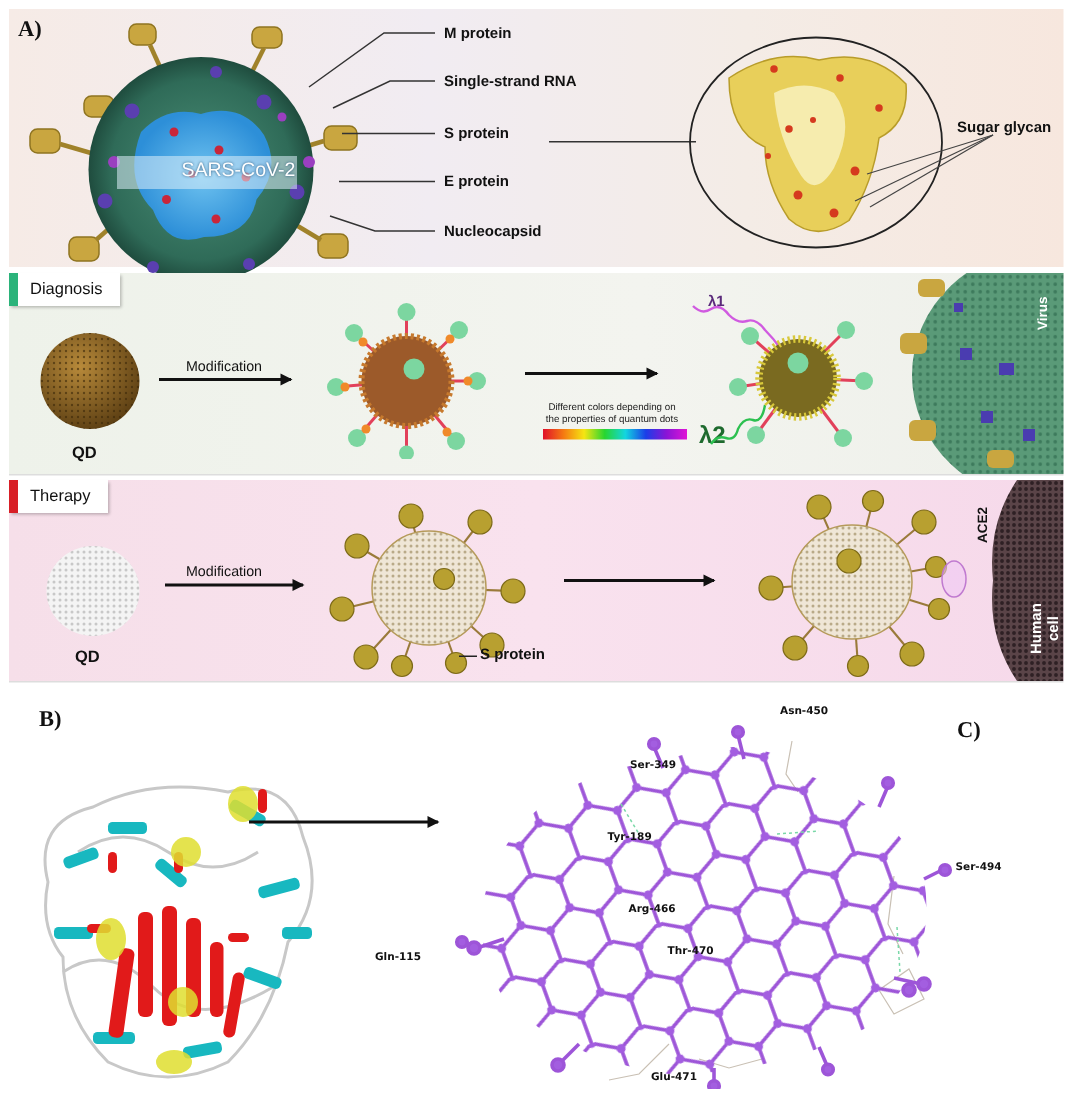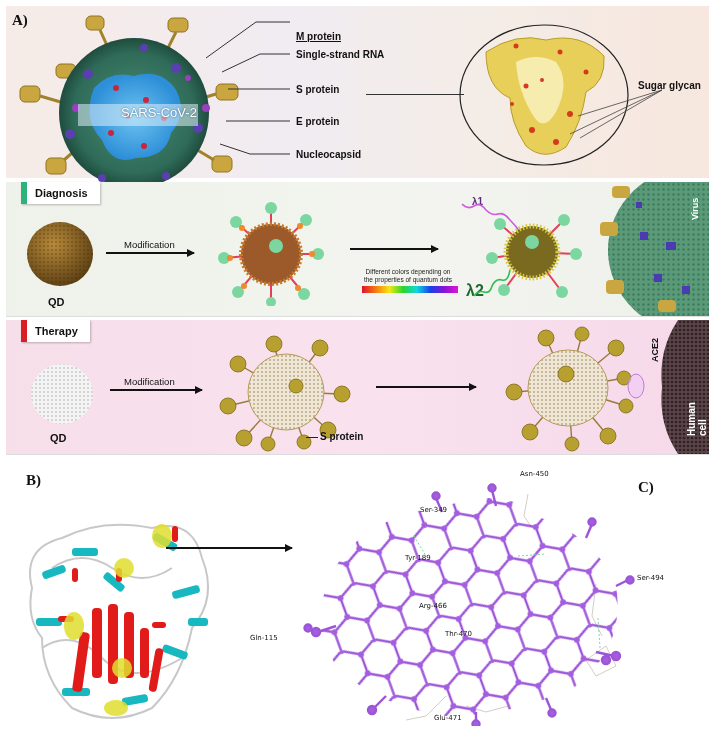--- a/index.html
+++ b/index.html
@@ -1,27 +1,27 @@
 <!DOCTYPE html>
 <html><head>
 <meta charset="utf-8">
 <style>
   html,body{margin:0;padding:0;background:#ffffff;}
   body{width:715px;height:736px;position:relative;overflow:hidden;font-family:"Liberation Sans",sans-serif;}
   .abs{position:absolute;}
   .panel-letter{font-family:"Liberation Serif",serif;font-weight:bold;font-size:15px;color:#111;}
   .lbl{font-weight:bold;font-size:10px;color:#111;white-space:nowrap;}
   .tiny{font-size:6.5px;color:#222;text-align:center;line-height:8px;}
-  .res{font-family:"DejaVu Sans",sans-serif;font-weight:normal;font-size:7px;color:#111;white-space:nowrap;}
+  .res{font-family:"DejaVu Sans",sans-serif;font-weight:bold;font-size:7px;color:#111;white-space:nowrap;}
   
   #panel-a-top{left:6px;top:6px;width:703px;height:172px;background:linear-gradient(90deg,#f6ebe6 0%,#f1ecf2 40%,#f4ece6 70%,#f7e7de 100%);}
   
   #diag{left:6px;top:182px;width:703px;height:134px;background:linear-gradient(90deg,#eef2ea,#f3f4ef 60%,#eef0ea);border-bottom:1px solid #ddd;}
-  #ther{left:6px;top:320px;width:703px;height:134px;background:linear-gradient(90deg,#f6dfe9,#f9e2ee 50%,#f6d9ea);border-bottom:1px solid #ddd;}
-  .tag{position:absolute;left:0;top:0;height:22px;background:#fff;box-shadow:1px 1px 2px rgba(0,0,0,.25);padding:0 12px 0 14px;display:flex;align-items:center;font-weight:bold;font-size:11px;color:#111;margin-left:15px;}
+  #ther{left:6px;top:320px;width:703px;height:134px;background:linear-gradient(90deg,#f6dfe9,#f9e2ee 50%,#f6d9ea);border-bottom:1px solid #ddd;text-align:center;}
+  .tag{position:absolute;left:0;top:0;height:22px;background:#fff;box-shadow:1px 1px 2px rgba(0,0,0,.25);padding:0 12px 0 14px;display:flex;align-items:center;font-weight:normal;font-size:11px;color:#111;}
   .tag .bar{position:absolute;left:0;top:0;width:6px;height:22px;}
   .arrow-line{position:absolute;height:1.5px;background:#111;}
   .arrow-line:after{content:"";position:absolute;right:-1px;top:-3.5px;border-left:8px solid #111;border-top:4px solid transparent;border-bottom:4px solid transparent;}
 </style>
 </head>
 <body>
 
 <div id="panel-a-top" class="abs">
   <div class="abs panel-letter" style="left:6px;top:6px;">A)</div>
 
@@ -90,21 +90,21 @@
 
   <svg class="abs" style="left:180px;top:0;" width="120" height="172">
     <g stroke="#333" stroke-width="1" fill="none">
       <polyline points="20,52 70,16 104,16"></polyline>
       <polyline points="36,66 74,48 104,48"></polyline>
       <line x1="42" y1="83" x2="104" y2="83"></line>
       <line x1="40" y1="115" x2="104" y2="115"></line>
       <polyline points="34,138 64,148 104,148"></polyline>
     </g>
   </svg>
-  <div class="abs lbl" style="left:290px;top:25px;text-decoration:underline;">M protein</div>
+  <div class="abs lbl" style="left:290px;top:11px;">M protein</div>
   <div class="abs lbl" style="left:290px;top:43px;">Single-strand RNA</div>
   <div class="abs lbl" style="left:290px;top:78px;">S protein</div>
   <div class="abs lbl" style="left:290px;top:110px;">E protein</div>
   <div class="abs lbl" style="left:290px;top:143px;">Nucleocapsid</div>
 
   <div class="abs" style="left:360px;top:88px;width:98px;height:1px;background:#333;"></div>
 
   <svg class="abs" style="left:450px;top:16px;" width="180" height="146">
     <ellipse cx="88" cy="73" rx="84" ry="70" fill="none" stroke="#222" stroke-width="1.2"></ellipse>
     <path d="M30 30 Q60 10 90 18 Q125 10 148 34 Q150 60 130 70 Q126 100 110 125 Q88 140 70 124 Q54 100 54 76 Q30 66 30 30Z" fill="#e8cf5a" stroke="#b89c2a" stroke-width="1"></path>

